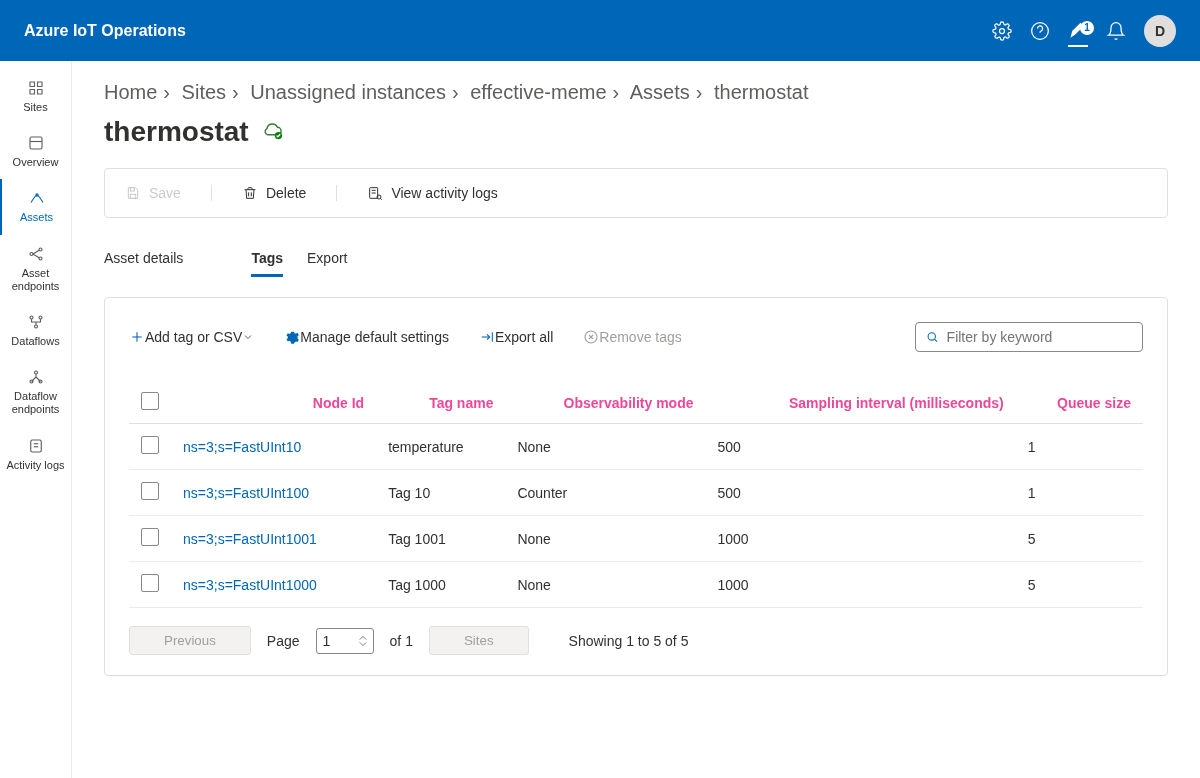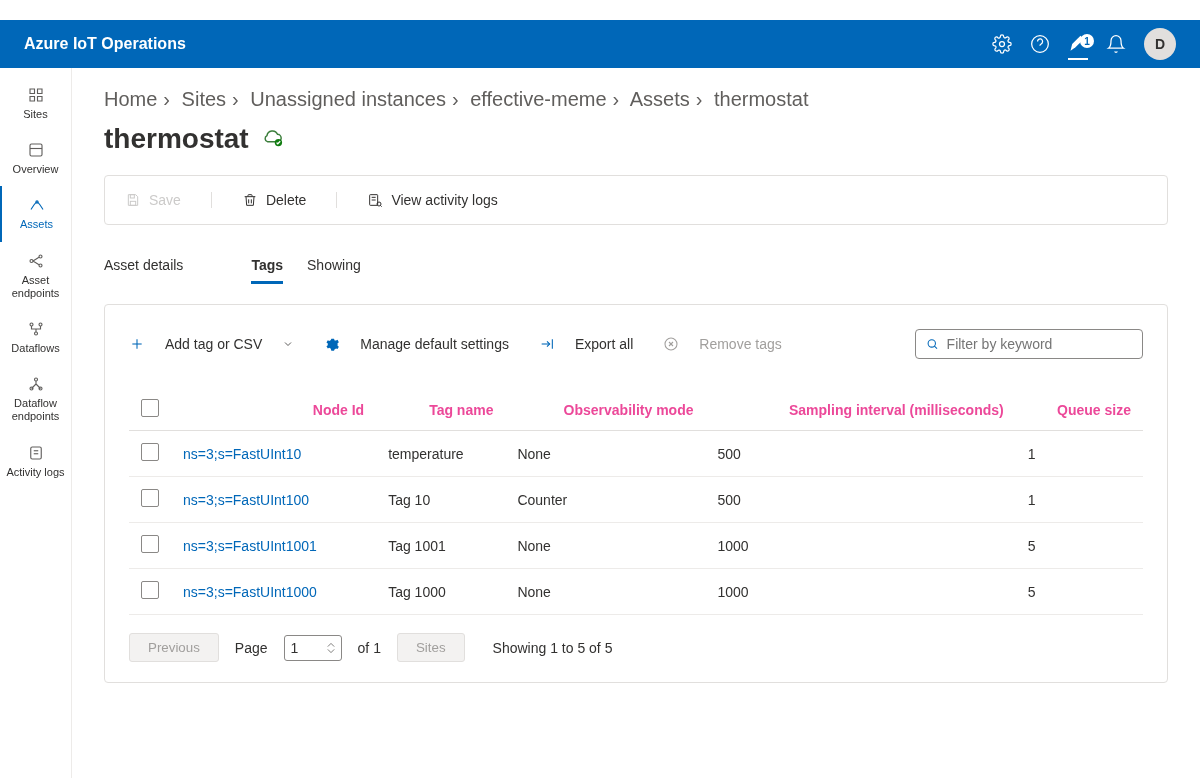--- a/index.html
+++ b/index.html
@@ -1,17 +1,17 @@
 <!DOCTYPE html>
 <html><head>
 <meta charset="utf-8">
 <style>
 * { box-sizing: border-box; margin: 0; padding: 0; font-family: "Segoe UI", -apple-system, sans-serif; }
 body { background: #ffffff; color: #323130; font-size: 14px; }
-.topbar { background: #0067b8; color: #fff; height: 48px; display: flex; align-items: center; padding: 0 24px; justify-content: space-between; margin-top: 20px; }
+.topbar { background: #0067b8; color: #fff; height: 61px; display: flex; align-items: center; padding: 0 24px; justify-content: space-between; }
 .topbar-left { font-weight: 600; font-size: 16px; }
 .topbar-right { display: flex; align-items: center; gap: 18px; }
 .topbar-icon { width: 20px; height: 20px; display: flex; align-items: center; justify-content: center; cursor: pointer; position: relative; }
 .topbar-icon svg { width: 20px; height: 20px; fill: none; stroke: #fff; stroke-width: 1.5; }
 .filled svg { fill: #fff; stroke: none; }
 .badge { position: absolute; top: -6px; right: -6px; background: #fff; color: #0067b8; border-radius: 8px; font-size: 10px; font-weight: 600; min-width: 14px; height: 14px; display:flex; align-items:center; justify-content:center; padding:0 2px;}
 .underline { border-bottom: 2px solid #fff; padding-bottom: 10px; margin-bottom: -12px; }
 .avatar { width: 32px; height: 32px; border-radius: 50%; background: #e1dfdd; color: #323130; display:flex; align-items:center; justify-content:center; font-weight:600; }
 
 .layout { display: flex; height: calc(100vh - 48px); }
@@ -36,41 +36,41 @@
 .action-btn svg { width:16px; height:16px; fill:none; stroke:currentColor; stroke-width:1.5; }
 .divider { width:1px; background:#e1dfdd; }
 
 .tabs { display:flex; gap:24px; border-bottom: none; margin-bottom: 20px; }
 .tab { padding:6px 0 8px; cursor:pointer; font-size:14px; color:#323130; }
 .tab.active { font-weight:600; border-bottom: 3px solid #0067b8; margin-left: 44px; }
 
 .content-card { border:1px solid #e1dfdd; border-radius:4px; padding: 24px 24px 20px; }
 .toolbar { display:flex; align-items:center; justify-content:space-between; margin-bottom:30px; }
 .toolbar-left { display:flex; gap:30px; align-items:center; flex-wrap:wrap; }
-.tool-btn { display:flex; align-items:center; gap:20px; color:#0067b8; cursor:pointer; font-size:14px; }
+.tool-btn { display:flex; align-items:center; gap:0; color:#0067b8; cursor:pointer; font-size:14px; }
 .tool-btn.disabled { color:#a19f9d; cursor:default; }
 .tool-btn svg { width:16px; height:16px; fill:none; stroke:currentColor; stroke-width:1.6; }
 .tool-btn.gear svg { fill:#0067b8; stroke:none; }
 .tool-btn .chev { stroke:#323130; width:12px; height:12px; }
 .filter-box { border:1px solid #8a8886; border-radius:4px; padding:6px 10px; display:flex; align-items:center; gap:8px; width: 228px; }
 .filter-box svg { width:14px; height:14px; stroke:#0067b8; fill:none; stroke-width:2; }
 .filter-box input { border:none; outline:none; font-size:14px; width:100%; }
 
 table { width:100%; border-collapse: collapse; }
 th { text-align:right; font-weight:600; font-size:14px; padding:10px 12px; border-bottom:1px solid #e1dfdd; color:#ec4899; }
 td { padding:12px 12px; border-bottom:1px solid #edebe9; font-size:14px; }
 td.link { color:#0067b8; cursor:pointer; }
 .cb { width:18px; height:18px; border:1px solid #8a8886; border-radius:2px; display:inline-block; }
 
 .pager { display:flex; align-items:center; gap:16px; margin-top:18px; font-size:14px; }
-.pg-btn { border:1px solid #e1dfdd; background:#f3f2f1; color:#a19f9d; padding:6px 18px; border-radius:3px; cursor:default; }
+.pg-btn { border:1px solid #e1dfdd; background:#f3f2f1; color:#a19f9d; padding:6px 34px; border-radius:3px; cursor:default; }
 .pg-input { border:1px solid #8a8886; border-radius:3px; width:58px; padding:4px 6px; display:flex; align-items:center; justify-content:space-between; }
 .pg-steps { display:flex; flex-direction:column; }
 .pg-steps svg { width:8px; height:6px; stroke:#605e5c; fill:none; }
-.show-text { margin-left:12px; }
+.show-text { margin-left:24px; }
 </style>
 </head>
 <body>
 
 <div class="topbar">
   <div class="topbar-left">Azure IoT Operations</div>
   <div class="topbar-right">
     <div class="topbar-icon">
         <svg viewBox="0 0 24 24">
           <circle cx="12" cy="12" r="3"></circle>
@@ -203,21 +203,21 @@
             <circle cx="18" cy="18" r="3"></circle>
             <path d="M20 20l2 2"></path>
           </svg>
           <span>View activity logs</span>
         </div>
     </div>
 
     <div class="tabs">
       <div class="tab">Asset details</div>
       <div class="tab active">Tags</div>
-      <div class="tab">Showing</div>
+      <div class="tab">Export</div>
     </div>
 
     <div class="content-card">
       <div class="toolbar">
         <div class="toolbar-left">
           <div class="tool-btn">
             <svg viewBox="0 0 24 24">
                 <line x1="12" y1="5" x2="12" y2="19"></line>
                 <line x1="5" y1="12" x2="19" y2="12"></line>
               </svg>

